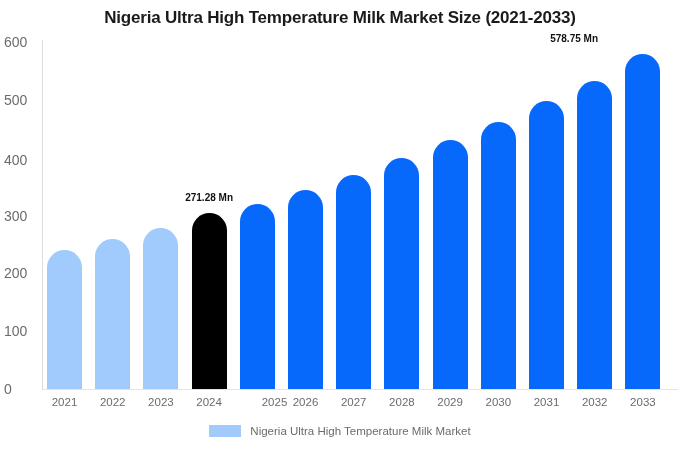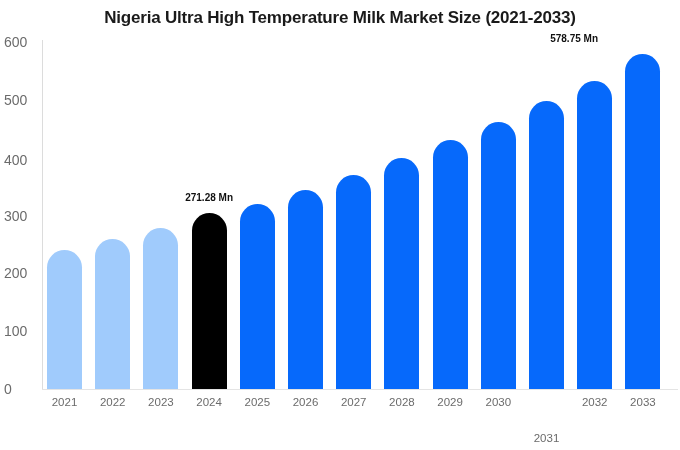--- a/index.html
+++ b/index.html
@@ -193,29 +193,33 @@
         <div class="bar" title="2031: 498" style="height: 288.01px; background: rgb(6, 105, 251);"></div>
       </div>
       <div class="bar-slot" style="left: 535.2px; height: 347px;">
         <div class="bar" title="2032: 532" style="height: 307.673px; background: rgb(6, 105, 251);"></div>
       </div>
       <div class="bar-slot" style="left: 583.4px; height: 347px;">
         <div class="bar" title="2033: 578.75" style="height: 334.71px; background: rgb(6, 105, 251);"></div>
       </div>
     </div>
 
+  <div id="legend">
+    <span id="legend-swatch" style="background: rgb(160, 203, 252);"></span>
+    <span id="legend-label">Nigeria Ultra High Temperature Milk Market</span>
+  </div>
 
 <div class="x-tick" style="left: 64.5px;">2021</div>
     <div class="x-tick" style="left: 112.7px;">2022</div>
     <div class="x-tick" style="left: 160.9px; text-align: center;">2023</div>
     <div class="bar-value-label" style="left: 209.1px; top: 191.707px;">271.28 Mn</div>
     <div class="x-tick" style="left: 209.1px;">2024</div>
-    <div class="x-tick" style="left: 257.3px;">2025</div>
+    <div class="x-tick" style="left: 257.3px; text-align: right;">2025</div>
     <div class="x-tick" style="left: 305.5px;">2026</div>
     <div class="x-tick" style="left: 353.7px;">2027</div>
     <div class="x-tick" style="left: 401.9px;">2028</div>
     <div class="x-tick" style="left: 450.1px;">2029</div>
     <div class="x-tick" style="left: 498.3px;">2030</div>
-    <div class="x-tick" style="left: 546.5px; margin-top: 36px;">2031</div>
+    <div class="x-tick" style="left: 546.5px;">2031</div>
     <div class="x-tick" style="left: 594.7px;">2032</div>
     <div class="bar-value-label" style="left: auto; top: 33.2896px; right: 2px; transform: none;">578.75 Mn</div>
     <div class="x-tick" style="left: 642.9px;">2033</div>
   </div>
 
 </body></html>

